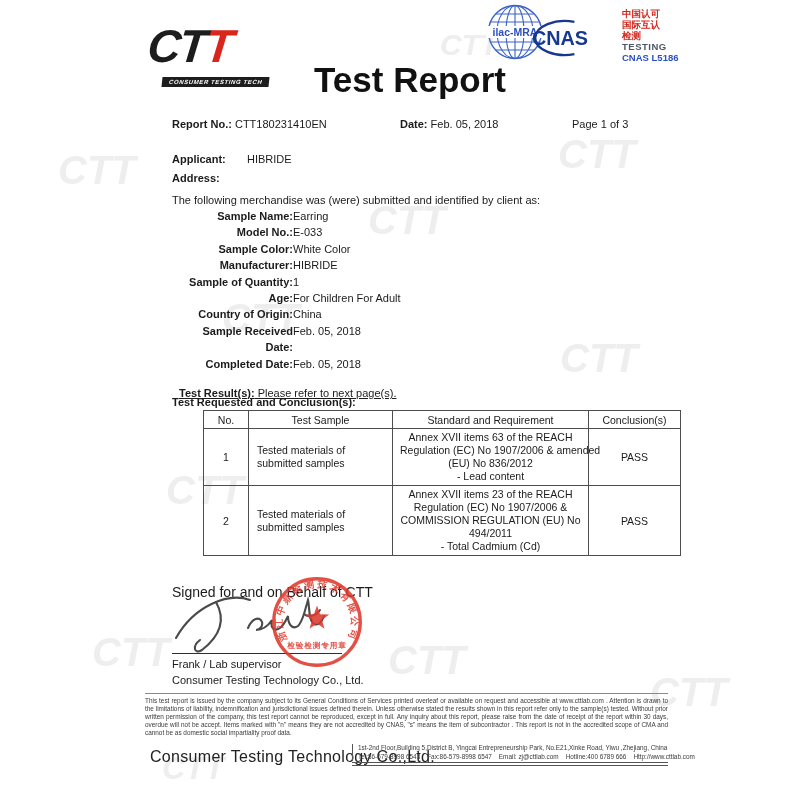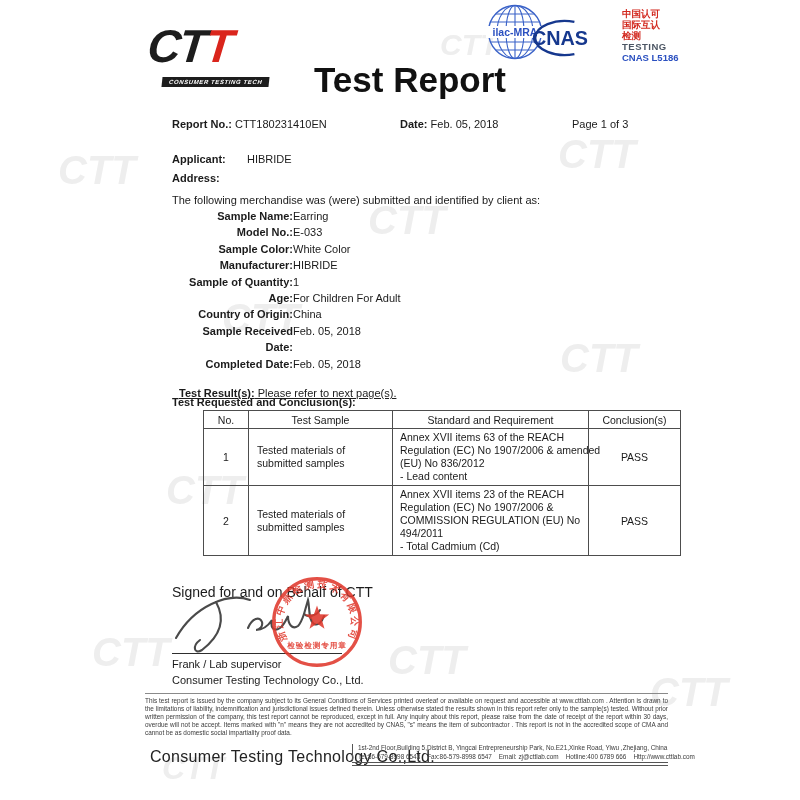--- a/index.html
+++ b/index.html
@@ -56,21 +56,21 @@
   .test-result .lbl { font-weight:bold; }
 
   .table-heading { left:172px; top:396px; font-size:11px; font-weight:bold; }
 
   .tbl { left:171px; top:410px;padding-left:32px; }
   table { border-collapse:collapse; width:477px; font-size:10.5px; color:#1b1b1b; table-layout:fixed; }
   th, td { border:1px solid #4d4d4d; }
   th { font-weight:normal; height:18px; text-align:center; }
   td.c-no, td.c-concl { text-align:center; }
   td.c-sample { padding:3px 8px; line-height:13px; }
-  td.c-standard { padding:2px 7px; }
+  td.c-standard { padding:2px 7px;text-align:center; }
   .std-line { line-height:13px; white-space:nowrap; }
 
   
   .signed-line { left:172px; top:584px; font-size:14px; }
   .sig-svg { left:170px; top:592px; }
   .sig-underline { left:172px; top:653px; width:170px; border-top:1.6px solid #2e2e2e; }
   .signer { left:172px; top:658px; font-size:11px; }
   .sig-company { left:172px; top:674px; font-size:11px; }
 
   .stamp { left:268px; top:572px; z-index:3; opacity:.87; }

